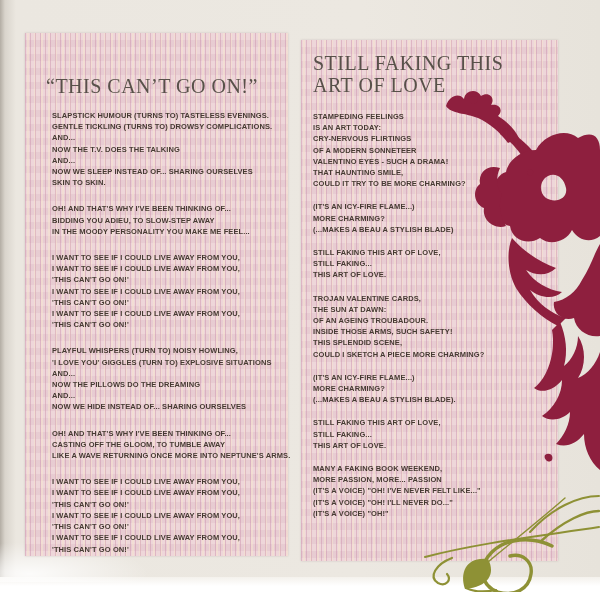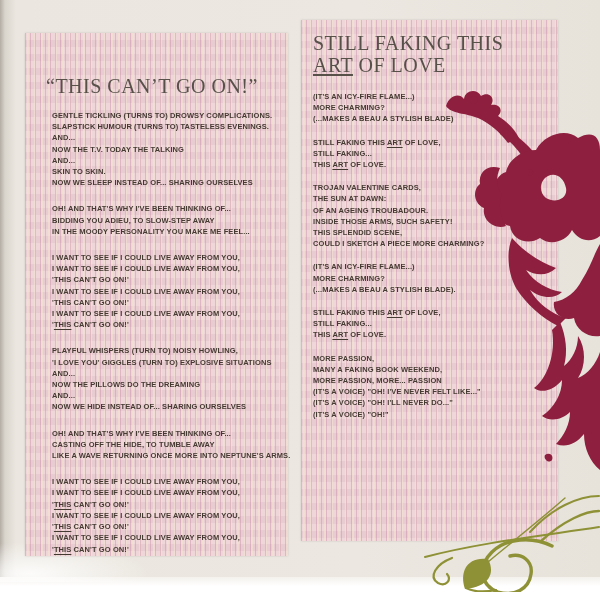--- a/index.html
+++ b/index.html
@@ -26,65 +26,65 @@
     position:absolute;
     background-color:#ecd2d6;
     background-image:
       repeating-linear-gradient(90deg, rgba(202,142,171,.45) 0 1px, rgba(0,0,0,0) 1px 5px),
       repeating-linear-gradient(90deg, rgba(246,228,208,.55) 2px 4px, rgba(0,0,0,0) 4px 9px),
       repeating-linear-gradient(180deg, rgba(255,245,240,.12) 0 7px, rgba(190,150,170,.10) 7px 14px);
     box-shadow:0 0 2px rgba(120,90,100,.25);
     color:#463b33;
   }
   .panel-left{left:25px;top:33px;width:263px;height:523px;}
-  .panel-right{left:301px;top:20px;width:257px;height:521px;}
+  .panel-right{left:301px;top:40px;width:257px;height:521px;}
 
   .col-title{
     font-family:"Liberation Serif",serif;
     color:#58514a;
     font-size:20px;line-height:22px;
     letter-spacing:.5px;
     white-space:nowrap;
   }
   .panel-left .col-title{margin:42px 0 0 21px;}
   .panel-right .col-title{margin:12px 0 0 12px;}
 
   .col-body{font-weight:bold;font-size:7.5px;line-height:11.2px;letter-spacing:.1px;color:#453a32;}
   .panel-left .col-body{margin:13px 0 0 27px;}
   .panel-right .col-body{margin:15px 0 0 12px;}
   .stanza{margin-bottom:15px;}
   .panel-right .stanza{margin-bottom:12px;}
   .line{white-space:nowrap;}
-  .u,.col-title .u{text-decoration:underline;text-underline-offset:2px;}
+  .u,.col-title .u{text-underline-offset:2px;}
   .col-title .u{text-decoration-thickness:1.5px;}
 
   .decor{position:absolute;pointer-events:none;}
   #floral{left:418px;top:70px;}
   #flourish{left:393px;top:486px;}
 </style>
 </head>
 <body>
 
 <div class="page-bg"></div>
 <div class="bottom-strip"></div>
 <div class="corner-smudge"></div>
 
 <div class="panel panel-left">
   <div class="col-title">
       <div>“THIS CAN’T GO ON!”</div>
     </div>
   <div class="col-body">
       <div class="stanza">
+        <div class="line">SLAPSTICK HUMOUR (TURNS TO) TASTELESS EVENINGS.</div>
         <div class="line">GENTLE TICKLING (TURNS TO) DROWSY COMPLICATIONS.</div>
-        <div class="line">SLAPSTICK HUMOUR (TURNS TO) TASTELESS EVENINGS.</div>
-        <div class="line">AND...</div>
-        <div class="line">NOW THE T.V. TODAY THE TALKING</div>
-        <div class="line">AND...</div>
+        <div class="line">AND...</div>
+        <div class="line">NOW THE T.V. DOES THE TALKING</div>
+        <div class="line">AND...</div>
+        <div class="line">NOW WE SLEEP INSTEAD OF... SHARING OURSELVES</div>
         <div class="line">SKIN TO SKIN.</div>
-        <div class="line">NOW WE SLEEP INSTEAD OF... SHARING OURSELVES</div>
       </div>
       <div class="stanza">
         <div class="line">OH! AND THAT'S WHY I'VE BEEN THINKING OF...</div>
         <div class="line">BIDDING YOU ADIEU, TO SLOW-STEP AWAY</div>
         <div class="line">IN THE MOODY PERSONALITY YOU MAKE ME FEEL...</div>
       </div>
       <div class="stanza">
         <div class="line">I WANT TO SEE IF I COULD LIVE AWAY FROM YOU,</div>
         <div class="line">I WANT TO SEE IF I COULD LIVE AWAY FROM YOU,</div>
         <div class="line">'THIS CAN'T GO ON!'</div>
@@ -96,41 +96,50 @@
       <div class="stanza">
         <div class="line">PLAYFUL WHISPERS (TURN TO) NOISY HOWLING,</div>
         <div class="line">'I LOVE YOU' GIGGLES (TURN TO) EXPLOSIVE SITUATIONS</div>
         <div class="line">AND...</div>
         <div class="line">NOW THE PILLOWS DO THE DREAMING</div>
         <div class="line">AND...</div>
         <div class="line">NOW WE HIDE INSTEAD OF... SHARING OURSELVES</div>
       </div>
       <div class="stanza">
         <div class="line">OH! AND THAT'S WHY I'VE BEEN THINKING OF...</div>
-        <div class="line">CASTING OFF THE HIDE, TO TUMBLE AWAY</div>
+        <div class="line">CASTING OFF THE GLOOM, TO TUMBLE AWAY</div>
         <div class="line">LIKE A WAVE RETURNING ONCE MORE INTO NEPTUNE'S ARMS.</div>
       </div>
       <div class="stanza">
         <div class="line">I WANT TO SEE IF I COULD LIVE AWAY FROM YOU,</div>
         <div class="line">I WANT TO SEE IF I COULD LIVE AWAY FROM YOU,</div>
         <div class="line">'<span class="u">THIS</span> CAN'T GO ON!'</div>
         <div class="line">I WANT TO SEE IF I COULD LIVE AWAY FROM YOU,</div>
         <div class="line">'<span class="u">THIS</span> CAN'T GO ON!'</div>
         <div class="line">I WANT TO SEE IF I COULD LIVE AWAY FROM YOU,</div>
         <div class="line">'<span class="u">THIS</span> CAN'T GO ON!'</div>
       </div>
     </div>
 </div>
 
 <div class="panel panel-right">
   <div class="col-title">
       <div>STILL FAKING THIS</div>
       <div><span class="u">ART</span> OF LOVE</div>
     </div>
   <div class="col-body">
+      <div class="stanza">
+        <div class="line">STAMPEDING FEELINGS</div>
+        <div class="line">IS AN ART TODAY:</div>
+        <div class="line">CRY-NERVOUS FLIRTINGS</div>
+        <div class="line">OF A MODERN SONNETEER</div>
+        <div class="line">VALENTINO EYES - SUCH A DRAMA!</div>
+        <div class="line">THAT HAUNTING SMILE,</div>
+        <div class="line">COULD IT TRY TO BE MORE CHARMING?</div>
+      </div>
       <div class="stanza">
         <div class="line">(IT'S AN ICY-FIRE FLAME...)</div>
         <div class="line">MORE CHARMING?</div>
         <div class="line">(...MAKES A BEAU A STYLISH BLADE)</div>
       </div>
       <div class="stanza">
         <div class="line">STILL FAKING THIS <span class="u">ART</span> OF LOVE,</div>
         <div class="line">STILL FAKING...</div>
         <div class="line">THIS <span class="u">ART</span> OF LOVE.</div>
       </div>
@@ -146,21 +155,20 @@
         <div class="line">(IT'S AN ICY-FIRE FLAME...)</div>
         <div class="line">MORE CHARMING?</div>
         <div class="line">(...MAKES A BEAU A STYLISH BLADE).</div>
       </div>
       <div class="stanza">
         <div class="line">STILL FAKING THIS <span class="u">ART</span> OF LOVE,</div>
         <div class="line">STILL FAKING...</div>
         <div class="line">THIS <span class="u">ART</span> OF LOVE.</div>
       </div>
       <div class="stanza">
-        <div class="line">MORE PASSION,</div>
         <div class="line">MANY A FAKING BOOK WEEKEND,</div>
         <div class="line">MORE PASSION, MORE... PASSION</div>
         <div class="line">(IT'S A VOICE)  "OH! I'VE NEVER FELT LIKE..."</div>
         <div class="line">(IT'S A VOICE)  "OH! I'LL NEVER DO..."</div>
         <div class="line">(IT'S A VOICE)  "OH!"</div>
       </div>
     </div>
 </div>
 
 <svg id="floral" class="decor" width="182" height="410" viewBox="418 70 182 410">

